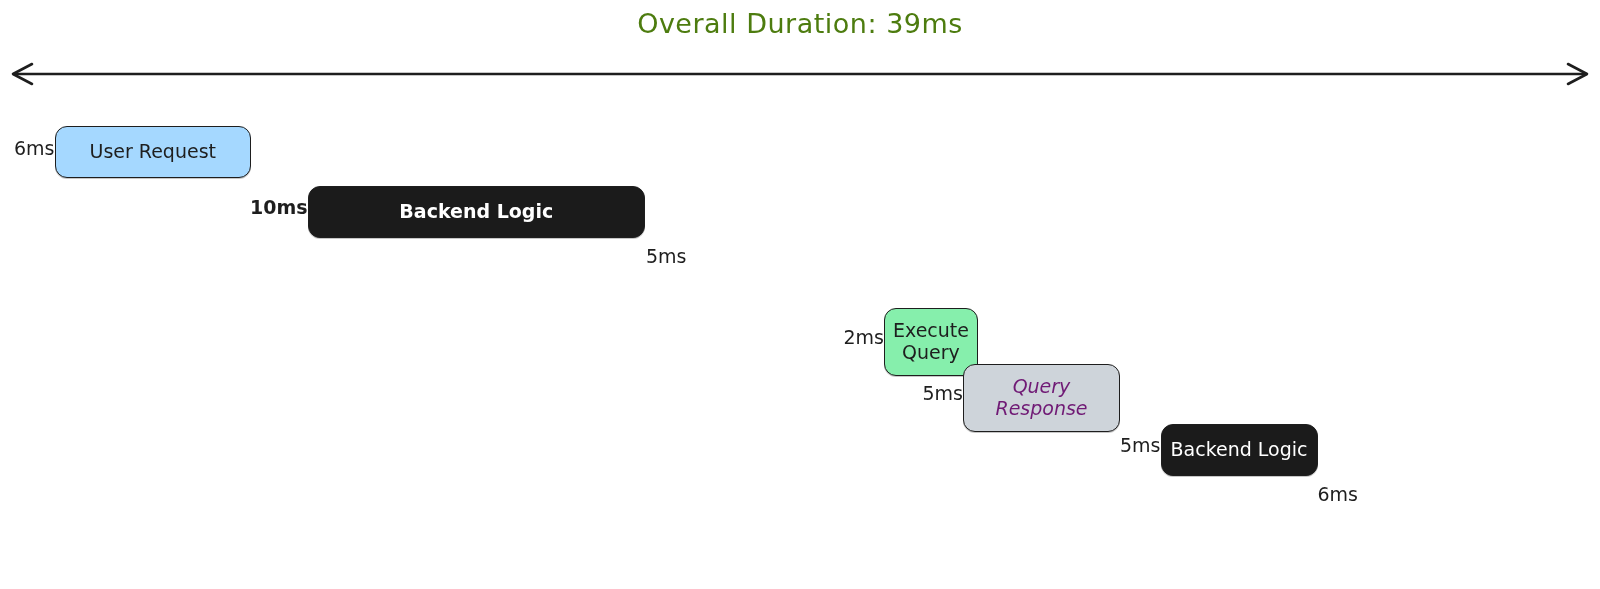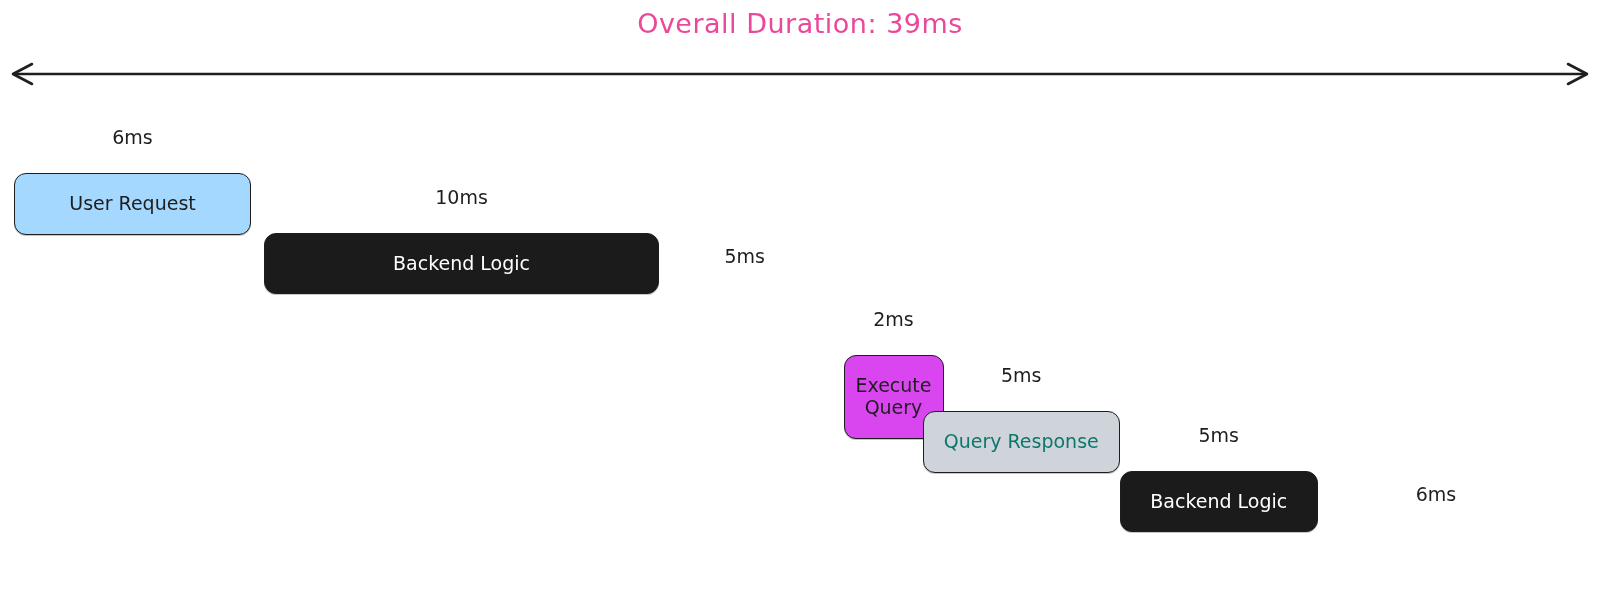--- a/index.html
+++ b/index.html
@@ -17,61 +17,60 @@
     color: #1e1e1e;
   }
   .title {
     position: absolute;
     top: 8px;
     left: 0;
     width: 100%;
     text-align: center;
     font-size: 27px;
     letter-spacing: 0.5px;
-    color: #ec4899;
+    color: #4d7c0f;
   }
   .span-arrow {
     position: absolute;
     top: 58px;
     left: 0;
     width: 1600px;
     height: 32px;
   }
   .waterfall {
     position: absolute;
     top: 0;
     left: 0;
     width: 100%;
     height: 100%;
   }
   .segment {
     position: absolute;
     display: flex;
-    flex-direction: column;
+    flex-direction: row;
     align-items: center;
-    gap: 16px;
   }
   .duration-label {
     font-size: 19px;
     color: #1e1e1e;
     margin-bottom: 9px;
     white-space: nowrap;
   }
   .box {
     width: 100%;
     min-height: 52px;
     box-sizing: border-box;
     border: 1.7px solid #1e1e1e;
     border-radius: 12px;
     display: flex;
     align-items: center;
     justify-content: center;
     text-align: center;
     font-size: 19px;
-    padding: 19px 8px;
+    padding: 11px 8px;
     line-height: 1.15;
     box-shadow: 0 1px 0 rgba(30,30,30,0.25);
   }
 </style>
 </head>
 <body>
 
 <div class="canvas">
 
   <div class="title">Overall Duration: 39ms</div>
@@ -82,38 +81,38 @@
     <polyline points="1568,6 1587,16 1568,26" fill="none" stroke="#1e1e1e" stroke-width="2.6" stroke-linecap="round" stroke-linejoin="round"></polyline>
   </svg>
 
   <div class="waterfall">
       <div class="segment" style="left: 14px; top: 126px; width: 237px;">
         <div class="duration-label">6ms</div>
         <div class="box" style="background: rgb(165, 216, 255); color: rgb(30, 30, 30);">
           <span>User Request</span>
         </div>
       </div>
-      <div class="segment" style="left: 264px; top: 185.5px; width: 395px;">
+      <div class="segment" style="left: 250px; top: 185.5px; width: 395px; font-weight: bold;">
         <div class="duration-label">10ms</div>
         <div class="box" style="background: rgb(27, 27, 27); color: rgb(255, 255, 255);">
           <span>Backend Logic</span>
         </div>
       </div>
       <div class="segment" style="left: 646px; top: 245px; width: 197.5px;">
         <div class="duration-label">5ms</div>
       </div>
       <div class="segment" style="left: 843.5px; top: 308px; width: 100px;">
         <div class="duration-label">2ms</div>
-        <div class="box" style="background: #d946ef; color: rgb(30, 30, 30);">
+        <div class="box" style="background: #86efac; color: rgb(30, 30, 30);">
           <span>Execute Query</span>
         </div>
       </div>
       <div class="segment" style="left: 922.5px; top: 364px; width: 197.5px;">
         <div class="duration-label">5ms</div>
-        <div class="box" style="background: rgb(206, 212, 218); color: #0f766e;">
+        <div class="box" style="background: rgb(206, 212, 218); color: #701a75; font-style: italic;">
           <span>Query Response</span>
         </div>
       </div>
       <div class="segment" style="left: 1120px; top: 423.5px; width: 197.5px;">
         <div class="duration-label">5ms</div>
         <div class="box" style="background: rgb(27, 27, 27); color: rgb(255, 255, 255);">
           <span>Backend Logic</span>
         </div>
       </div>
       <div class="segment" style="left: 1317.5px; top: 483px; width: 237px;">

